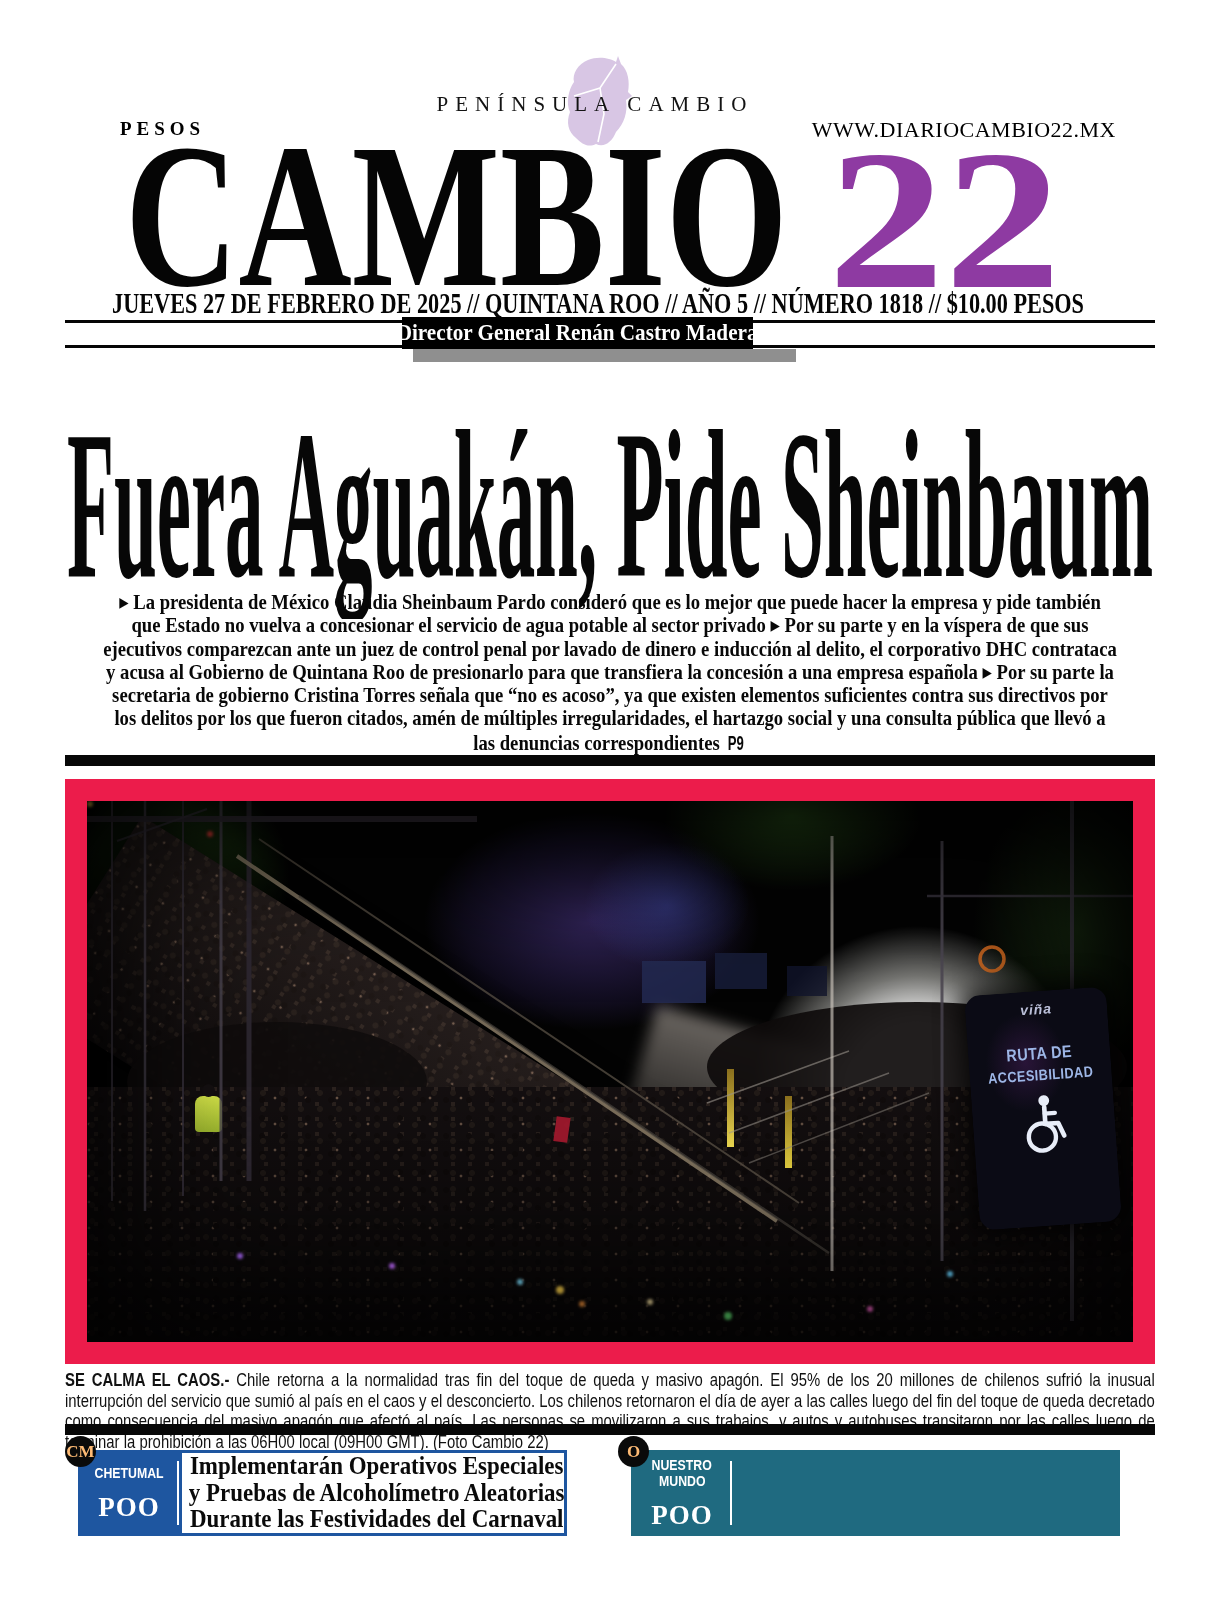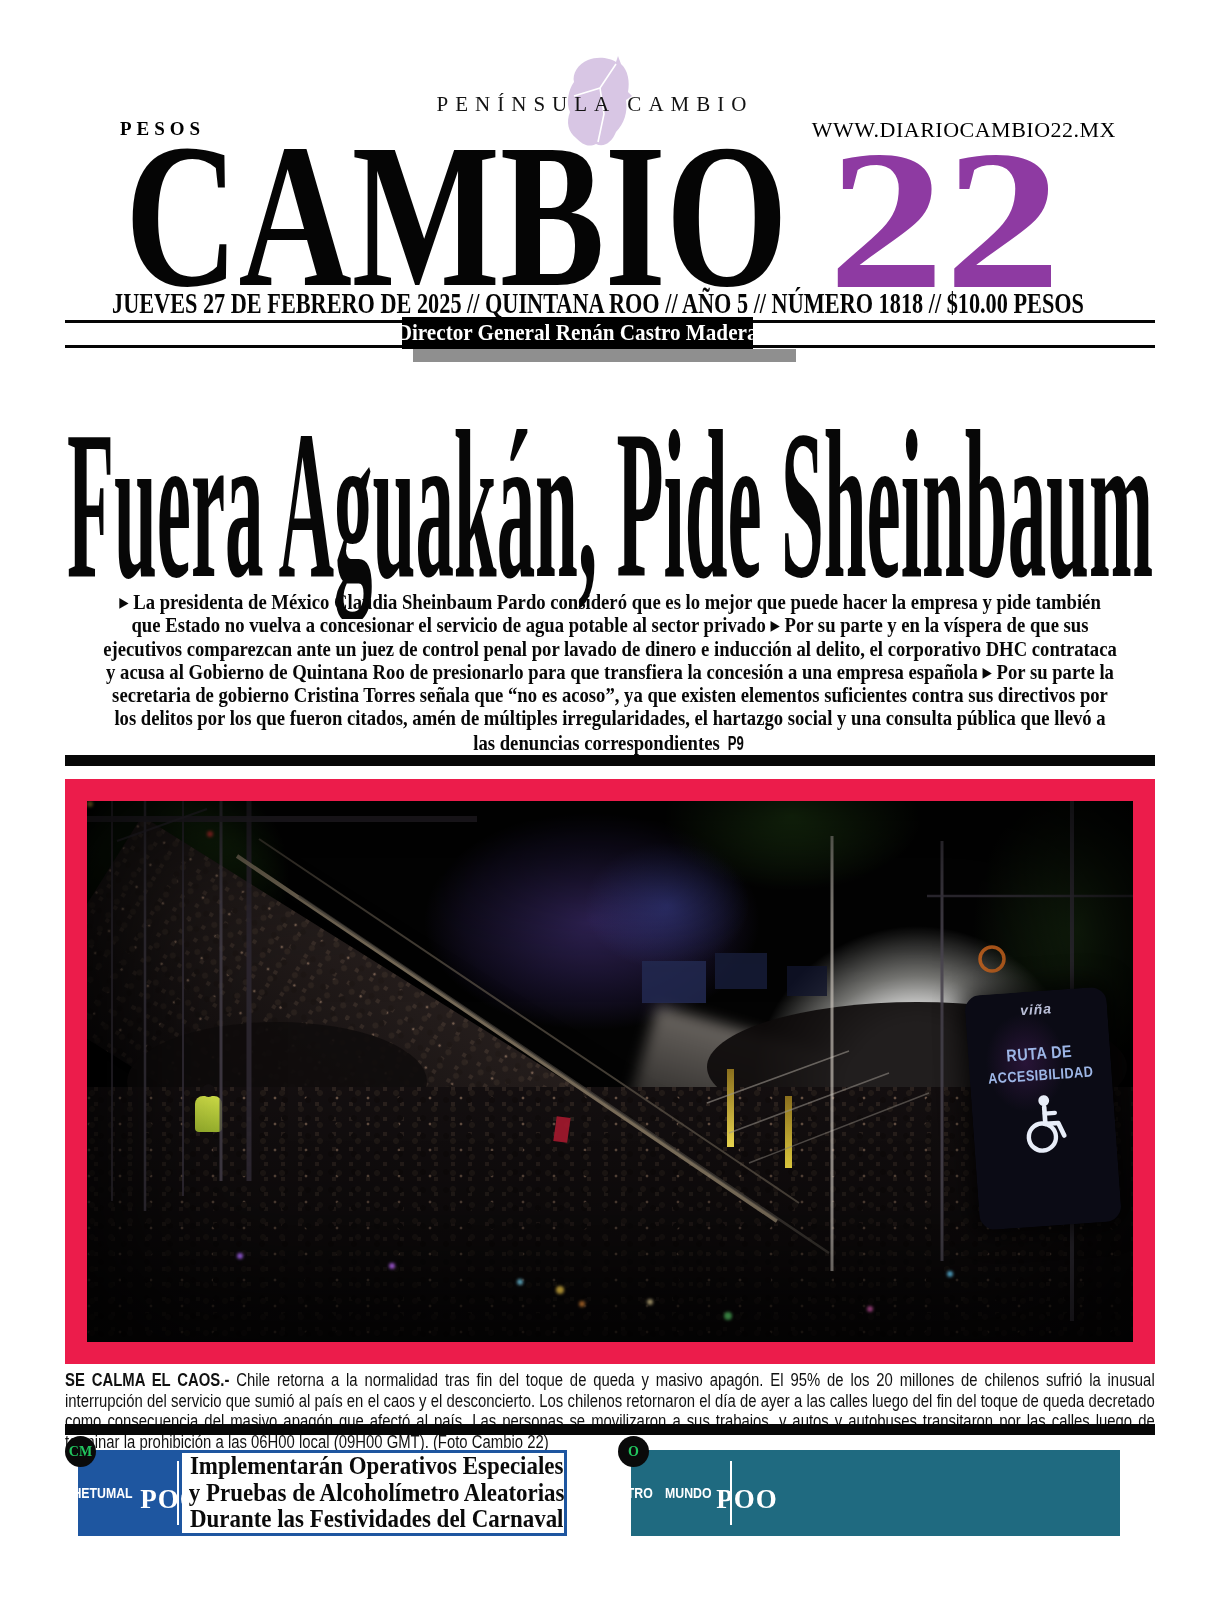--- a/index.html
+++ b/index.html
@@ -98,24 +98,24 @@
   .caption { position:absolute; left:65px; top:1370px; width:1282px; transform:scaleX(.85); transform-origin:left top;
       font-family:"Liberation Sans",sans-serif; font-size:17.5px; line-height:20.5px; color:#111; text-align:justify; }
   .caption strong { font-weight:bold; }
 
   .bottom-bar { position:absolute; left:65px; top:1424px; width:1090px; height:11px; background:#070707; }
 
   
   .teaser { position:absolute; top:1436px; width:502px; height:114px; }
   .t-left { left:65px; } .t-right { left:618px; }
   .t-circle { position:absolute; left:0; top:0; width:31px; height:31px; border-radius:50%; background:#0a0a0a;
-      color:#22c55e; display:flex; align-items:center; justify-content:center; font-weight:bold; font-size:14px; z-index:3; }
+      color:#fdba74; display:flex; align-items:center; justify-content:center; font-weight:bold; font-size:17px; z-index:3; }
   .t-box { position:absolute; left:13px; top:14px; width:489px; height:86px; display:flex; padding:3px; }
   .t-box.blue { background:#1e56a0; } .t-box.teal { background:#1f6a80; }
-  .t-kicker { width:96px; display:flex; flex-direction:row; align-items:center; justify-content:center; color:#fff; }
+  .t-kicker { width:96px; display:flex; flex-direction:column; align-items:center; justify-content:center; color:#fff; }
   .t-kname { font-family:"Liberation Sans",sans-serif; font-weight:bold; font-size:15px; line-height:16px;
       display:inline-block; transform:scaleX(.82); white-space:nowrap; }
   .t-page { font-size:27px; font-weight:bold; letter-spacing:1px; line-height:28px; margin-top:12px; }
   .t-vline { width:2px; height:64px; background:#fff; align-self:center; margin-right:3px; }
   .t-panel { flex:1; background:#fff; display:flex; align-items:center; justify-content:center; overflow:hidden;padding-left:7px; }
   .t-head { width:430px; transform:scaleX(.9); text-align:center; font-weight:bold; font-size:25.5px;
       line-height:26.5px; color:#0a0a0a; white-space:nowrap; }
 </style>
 </head>
 <body>

